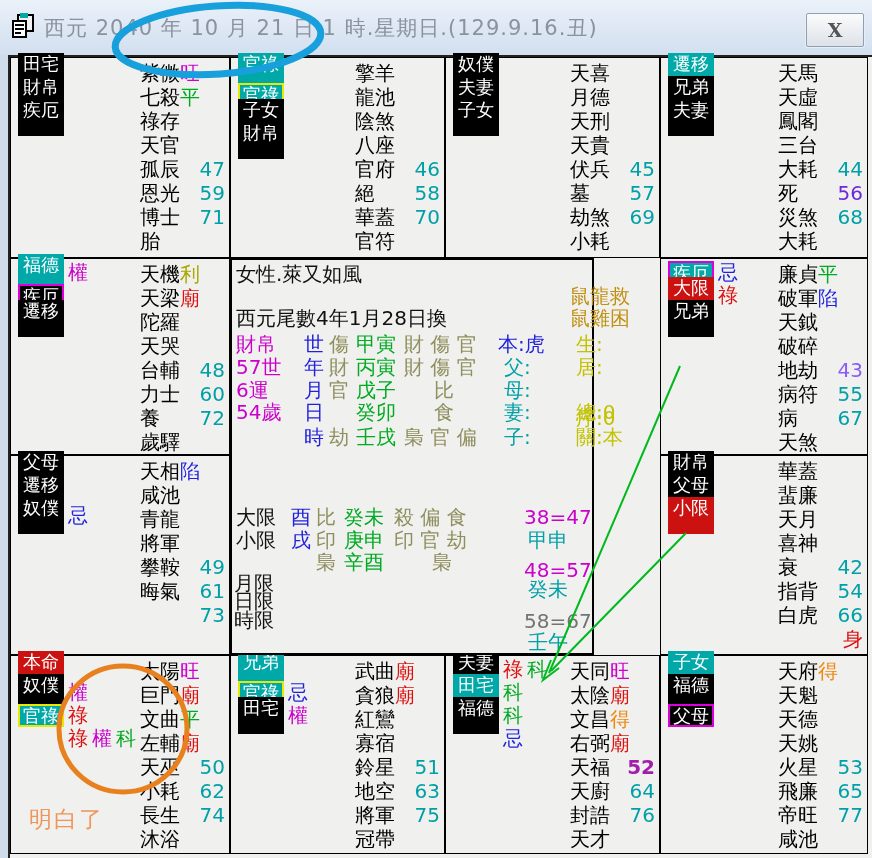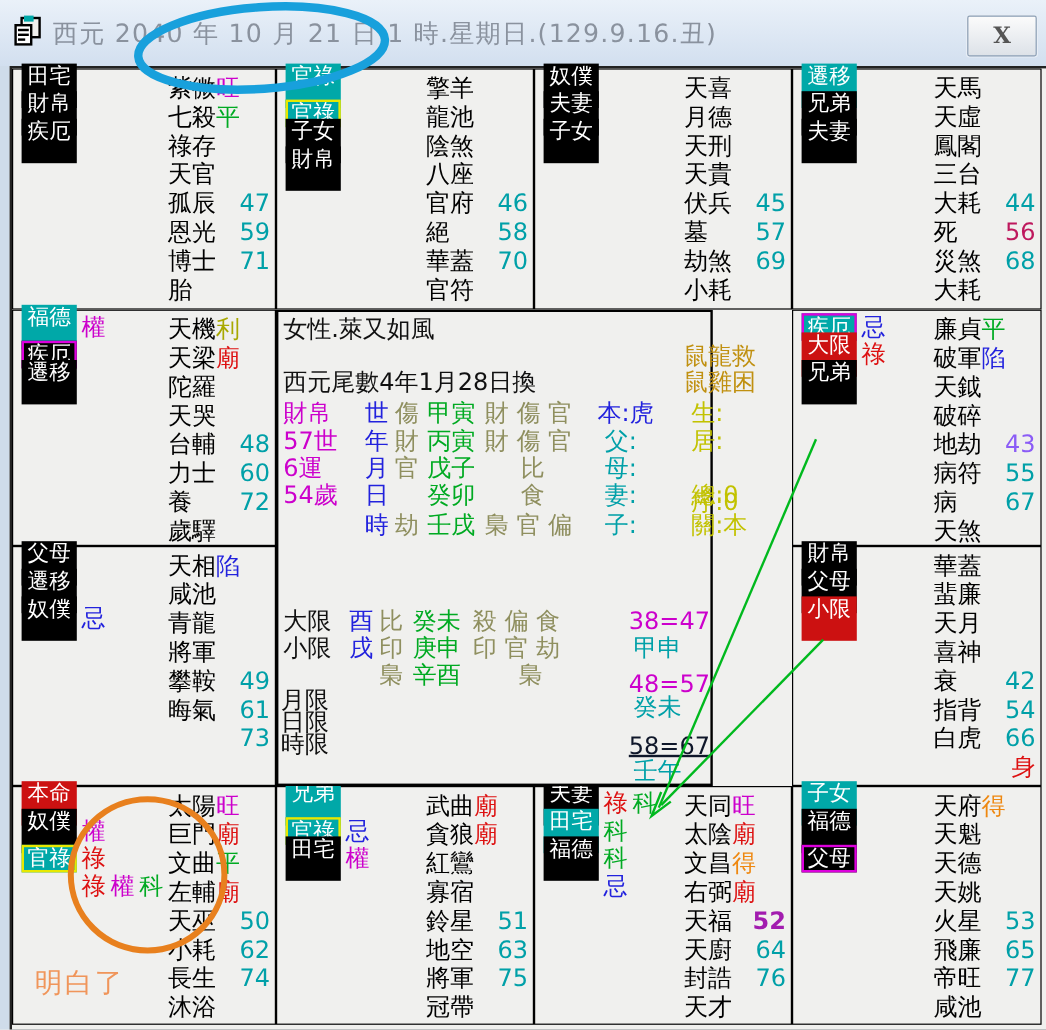--- a/index.html
+++ b/index.html
@@ -109,21 +109,21 @@
       <span class="cseg" style="left: 162px; top: 269px; color: rgb(143, 143, 95);">印 官 劫</span>
       <span class="cseg" style="left: 296px; top: 269px; color: rgb(0, 160, 168);">甲申</span>
       <span class="cseg" style="left: 84px; top: 291px; color: rgb(143, 143, 95);">梟</span>
       <span class="cseg" style="left: 112px; top: 291px; color: rgb(0, 170, 34);">辛酉</span>
       <span class="cseg" style="left: 200px; top: 291px; color: rgb(143, 143, 95);">梟</span>
       <span class="cseg" style="left: 292px; top: 299px; color: rgb(204, 0, 204);">48=57</span>
       <span class="cseg" style="left: 2px; top: 312px; color: rgb(17, 17, 17);">月限</span>
       <span class="cseg" style="left: 296px; top: 318px; color: rgb(0, 160, 168);">癸未</span>
       <span class="cseg" style="left: 2px; top: 330px; color: rgb(17, 17, 17);">日限</span>
       <span class="cseg" style="left: 2px; top: 349px; color: rgb(17, 17, 17);">時限</span>
-      <span class="cseg" style="left: 292px; top: 350px; color: #0f172a; text-decoration: underline;">58=67</span>
+      <span class="cseg" style="left: 292px; top: 350px; color: #737373;">58=67</span>
       <span class="cseg" style="left: 296px; top: 371px; color: rgb(0, 160, 168);">壬午</span>
     </div>
 <div class="cell" style="left: 0px; top: 0px; width: 220px; height: 201px;">
       <div class="boxcol">
         <div class="boxrow">
           <span class="box bg-black">田宅</span>
         </div>
         <div class="boxrow">
           <span class="box bg-black">財帛</span>
         </div>
@@ -202,21 +202,21 @@
         <div class="boxrow">
           <span class="box bg-black">夫妻</span>
         </div>
       </div>
       <div class="starcol">
         <div class="starrow"><span class="sname">天馬</span></div>
         <div class="starrow"><span class="sname">天虛</span></div>
         <div class="starrow"><span class="sname">鳳閣</span></div>
         <div class="starrow"><span class="sname">三台</span></div>
         <div class="starrow"><span class="sname">大耗</span><span class="snum" style="color: rgb(0, 160, 168);">44</span></div>
-        <div class="starrow"><span class="sname">死</span><span class="snum" style="color: #be185d; text-align: right;">56</span></div>
+        <div class="starrow"><span class="sname">死</span><span class="snum" style="color: #6d28d9; text-align: right;">56</span></div>
         <div class="starrow"><span class="sname">災煞</span><span class="snum" style="color: rgb(0, 160, 168);">68</span></div>
         <div class="starrow"><span class="sname">大耗</span></div>
       </div>
     </div>
     <div class="cell" style="left: 0px; top: 201px; width: 220px; height: 197px;">
       <div class="boxcol">
         <div class="boxrow">
           <span class="box bg-teal">福德</span>
           <span class="mark" style="color: rgb(204, 0, 204);">權</span>
         </div>

